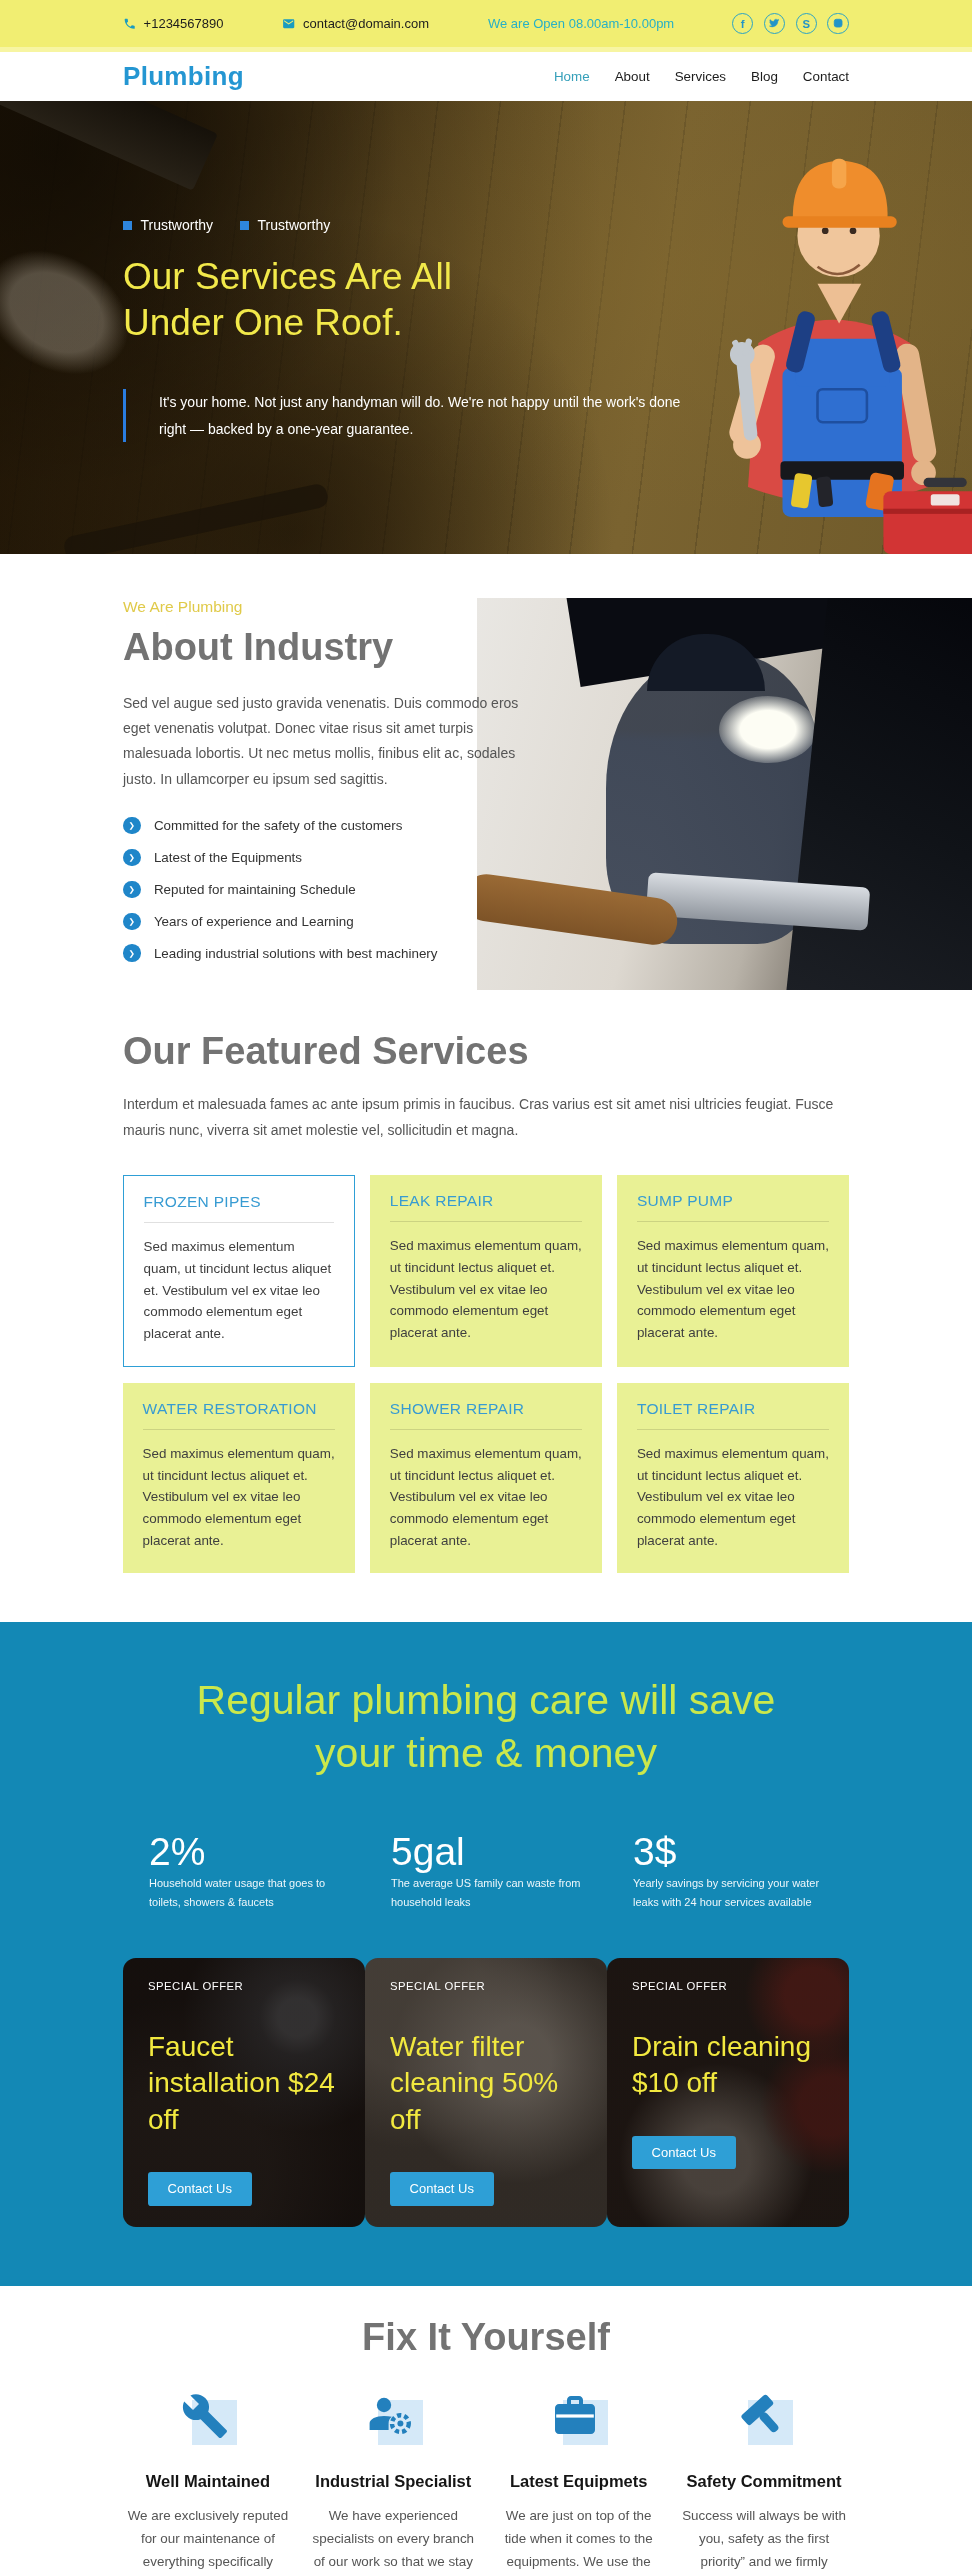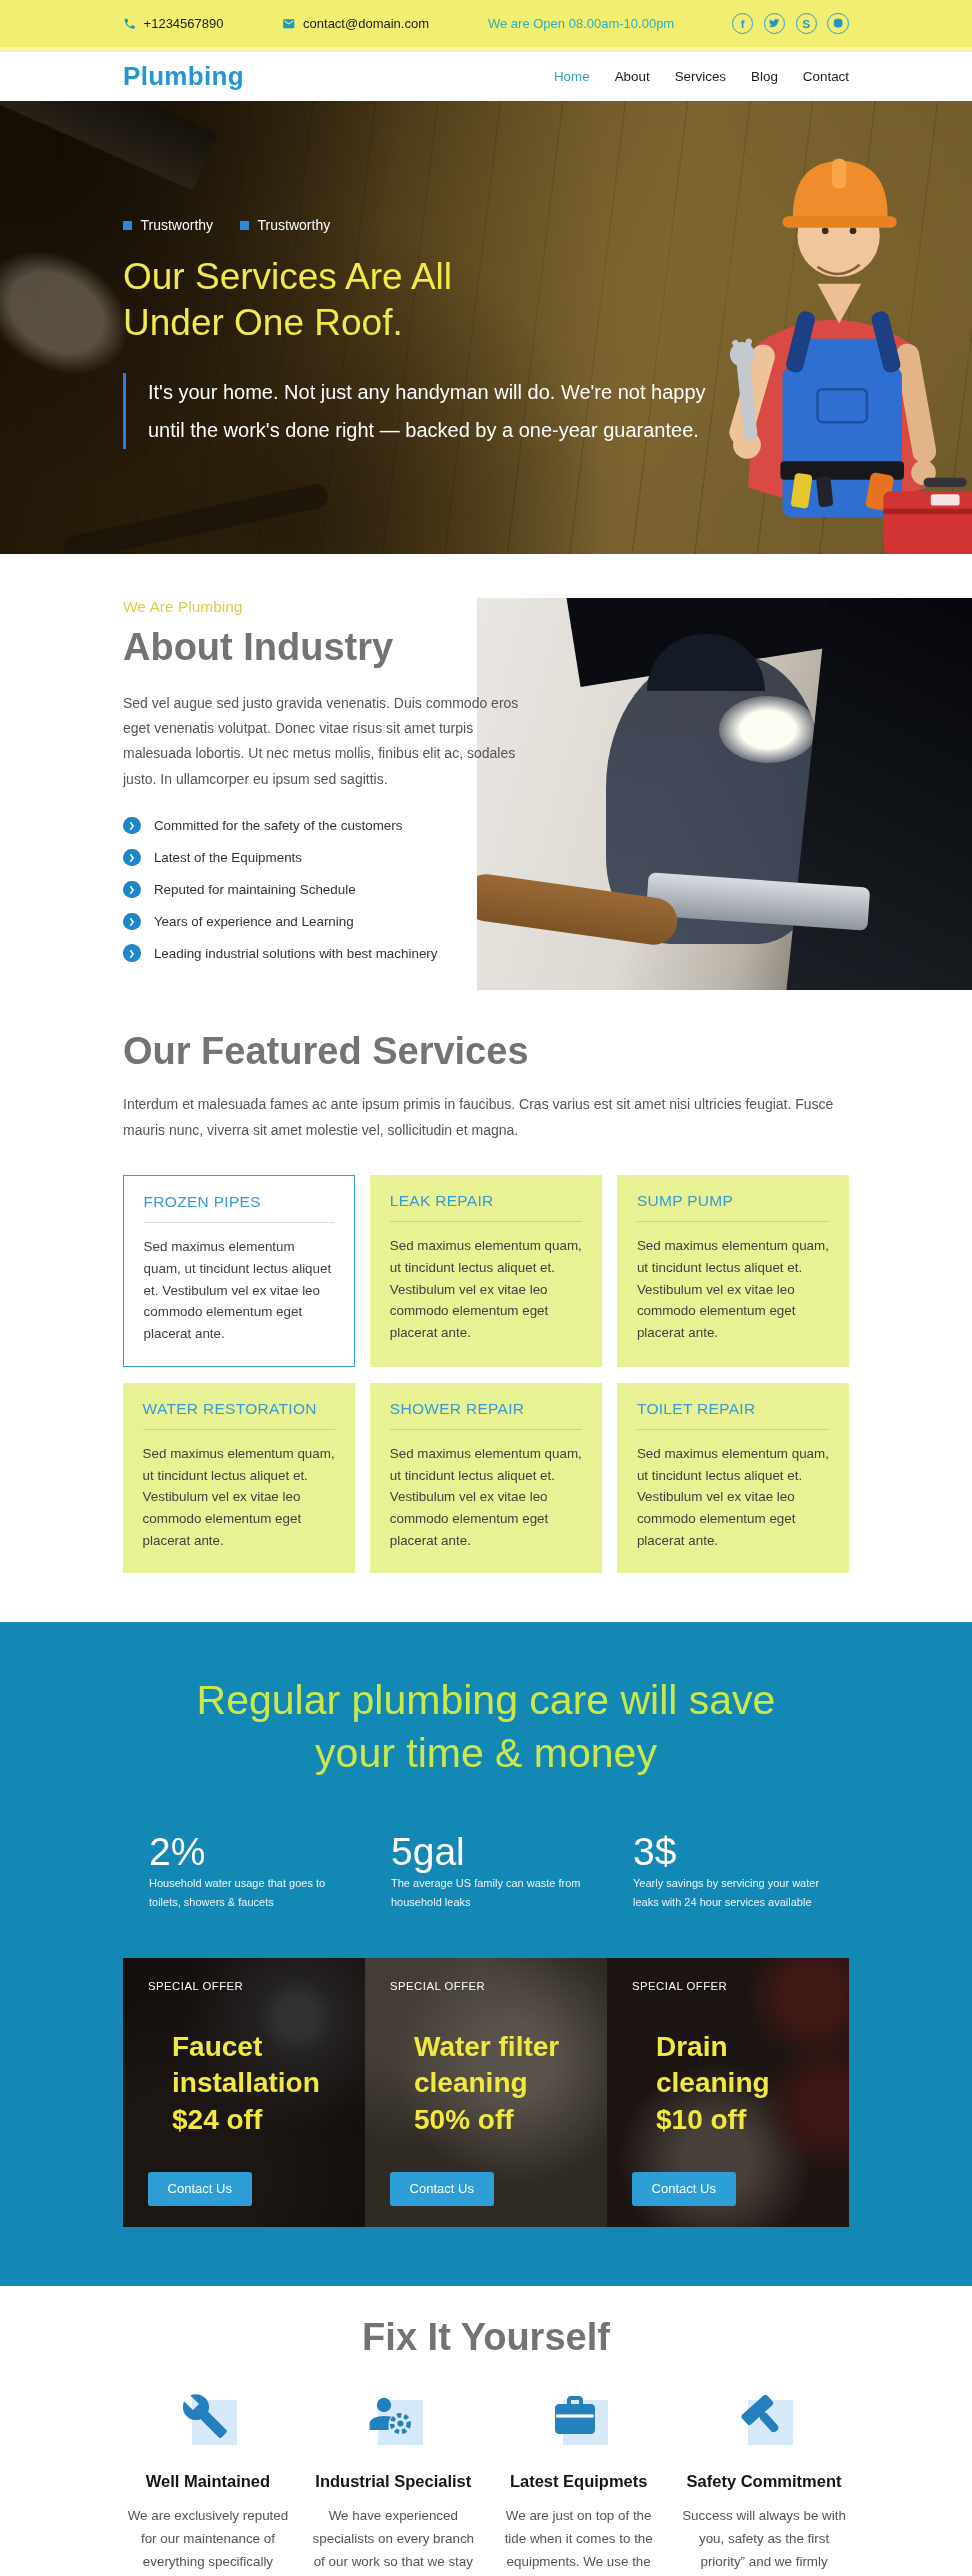--- a/index.html
+++ b/index.html
@@ -44,22 +44,22 @@
   .hero-tool2 { position:absolute; left:62px; bottom:20.6px; width:268px; height:24px;
     background:#191309; transform:rotate(-12deg); opacity:.7; border-radius:10.3px; }
   .hero-tool3 { position:absolute; left:-20.6px; top:155px; width:155px; height:113px;
     background:radial-gradient(ellipse, #c9bfae 0 45%, transparent 70%); transform:rotate(30deg); opacity:.35; border-radius:50%; }
   .hero-art { position:absolute; right:0; bottom:0; width:309px; height:453px; }
   .hero-content { padding-top:116px; position:relative; z-index:3; }
   .badges { display:flex; gap:27px; align-items:center; }
   .badge { display:flex; gap:8.2px; align-items:center; font-size:14px; color:#fff; }
   .badge .sq { width:9.3px; height:9.3px; background:#2e86de; display:inline-block; }
   .hero h1 { margin-top:20.6px; font-size:37px; line-height:1.25; color:#f2e94a; font-weight:500; width:505px; }
-  .hero-sub { margin-top:27px; border-left:3.1px solid #2a7de1; padding-left:22px;
-    color:#fff; font-size:20px; line-height:1.9; width:587px; }
+  .hero-sub { margin-top:43px; border-left:3.1px solid #2a7de1; padding-left:33px;
+    color:#fff; font-size:14px; line-height:1.9; width:587px; }
 
   
   .about { background:#fff; position:relative; padding:44px 0 31px; overflow:hidden; }
   .about-img { position:absolute; right:0; top:44px; width:495px; height:392px; overflow:hidden;
     background:linear-gradient(105deg, #e9e7e3 0%, #ddd8d0 40%, #b8b2a8 60%, #6e675e 78%, #15151a 92%); }
   .ai-machine { position:absolute; right:-31px; top:-20.6px; width:196px; height:443px;
     background:linear-gradient(200deg,#04050a 0%, #101318 55%, #1d2026 100%); transform:rotate(6deg); }
   .ai-top { position:absolute; left:93px; top:-46px; width:289px; height:113px; background:#0a0c12; transform:rotate(-9deg); }
   .ai-glow { position:absolute; left:242px; top:98px; width:98px; height:67px; border-radius:50%;
     background:radial-gradient(#fdfdf4 0 40%, rgba(253,253,244,.25) 70%, transparent 75%); }
@@ -92,36 +92,36 @@
   .card p { font-size:13.4px; color:#3f3f3f; line-height:1.62; }
 
   
   .savings { background:#1388b5; padding:52px 0 59px; }
   .sv-title { text-align:center; font-size:41px; line-height:1.3; color:#cbe84b; font-weight:400; }
   .stats { display:grid; grid-template-columns:repeat(3,1fr); margin-top:49px; }
   .stat { padding-left:26px; }
   .stat .num { font-size:39px; color:#fff; }
   .stat p { margin-top:0; font-size:11px; color:#eef7fb; line-height:1.75; max-width:191px; }
   .offers { display:grid; grid-template-columns:repeat(3,1fr); margin-top:46px; min-height:242px; }
-  .offer { padding:21.6px 25px; display:flex; flex-direction:column; align-items:flex-start; }
+  .offer { padding:21.6px 25px; display:flex; flex-direction:column; align-items:flex-start;border-radius:13px; }
   .offer-0 { background:
       linear-gradient(rgba(16,11,9,.78), rgba(16,11,9,.78)),
       radial-gradient(circle at 72% 22%, #aab3bc 0 7%, #6b7077 14%, transparent 42%),
       radial-gradient(circle at 25% 80%, #4a4038 0 30%, transparent 62%), #261f1b; }
   .offer-1 { background:
       linear-gradient(rgba(34,28,24,.68), rgba(34,28,24,.68)),
       radial-gradient(circle at 62% 38%, #cfc7ba 0 16%, transparent 55%),
       radial-gradient(circle at 20% 15%, #8a8276 0 24%, transparent 50%), #4e4840; }
   .offer-2 { background:
       linear-gradient(rgba(20,14,12,.72), rgba(20,14,12,.72)),
       radial-gradient(circle at 85% 14%, #b23228 0 9%, transparent 22%),
       radial-gradient(circle at 92% 55%, #a02c24 0 11%, transparent 26%),
       radial-gradient(circle at 45% 75%, #cfc4b4 0 14%, transparent 40%), #30261f; }
   .offer .tag { font-size:11.3px; color:#fff; letter-spacing:0.5px; }
-  .offer h3 { margin-top:37px; font-size:28px; line-height:1.3; color:#f2e93f; font-weight:700; max-width:196px;margin-left:24px; }
+  .offer h3 { margin-top:37px; font-size:28px; line-height:1.3; color:#f2e93f; font-weight:400; max-width:196px; }
   .offer .btn { margin-top:34px; background:#2e9fd6; color:#fff; font-size:13px; padding:9.3px 19.6px;
     border-radius:3.1px; text-decoration:none; cursor:pointer; }
 
   
   .fixit { background:#fff; padding:30px 0 28px; }
   .fixit h2 { text-align:center; }
   .features { display:grid; grid-template-columns:repeat(4,1fr); gap:15.5px; margin-top:33px; }
   .feature { text-align:center; }
   .icon-wrap { position:relative; width:67px; height:58px; margin:0 auto; }
   .icon-shadow { position:absolute; right:4.1px; top:8.2px; width:45px; height:45px; background:#d5e9f8; }

